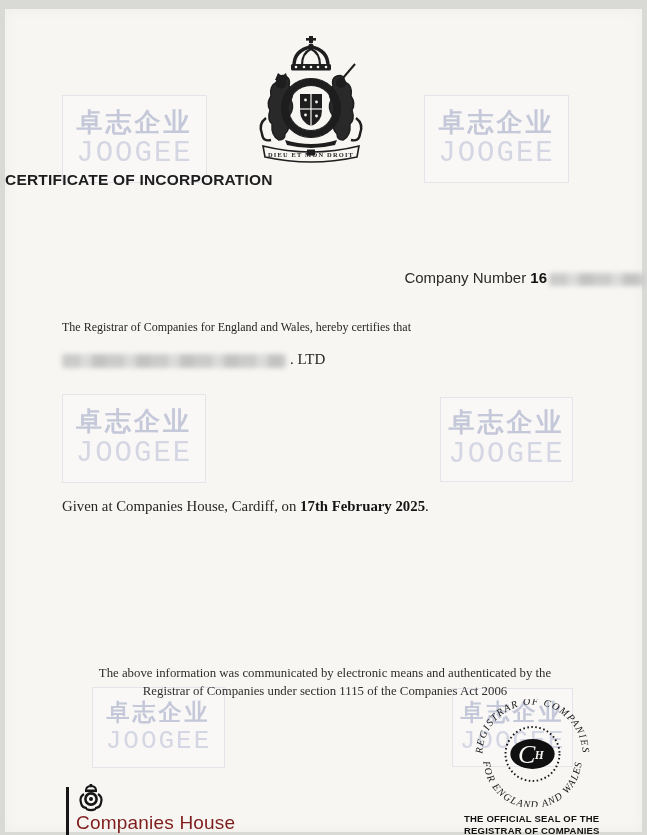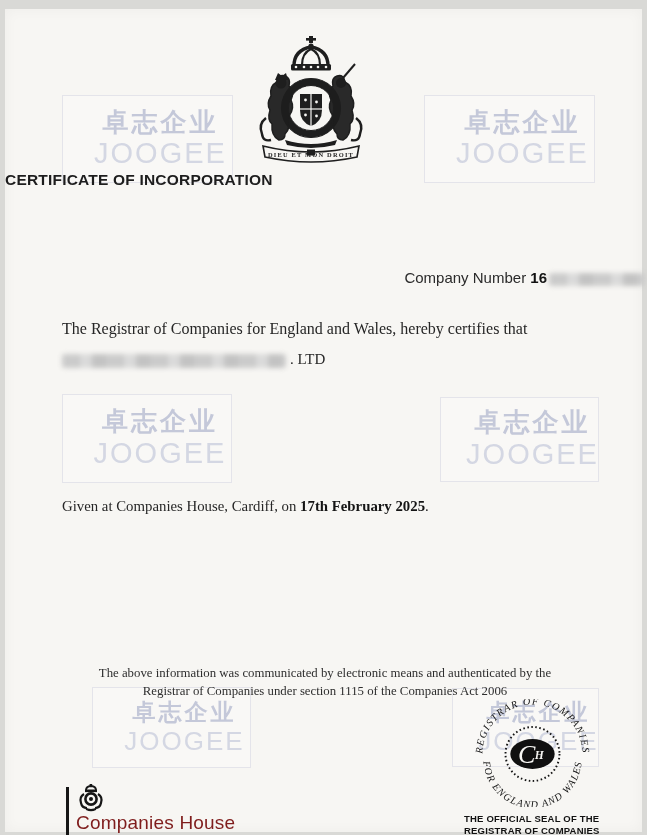--- a/index.html
+++ b/index.html
@@ -4,24 +4,24 @@
 <style>
   html,body{margin:0;padding:0;}
   body{font-family:"Liberation Sans",sans-serif;background:#cfcfcd;}
   .canvas{position:relative;width:647px;height:835px;background:#d9d9d6;overflow:hidden;margin:0 auto;}
   .page{position:absolute;left:5px;right:5px;top:9px;bottom:3px;background:#f7f6f3;
         box-shadow:inset 0 0 14px rgba(0,0,0,0.04);}
   .content{position:absolute;inset:0;z-index:2;}
 
   
   .watermark{position:absolute;z-index:1;border:1px solid #e4e4ea;display:flex;flex-direction:column;
-             align-items:center;justify-content:center;gap:2px;background:rgba(255,255,255,0.25);padding-left:26px;}
+             align-items:center;justify-content:center;gap:2px;background:rgba(255,255,255,0.25);}
   .wm-cn{font-size:26px;font-weight:600;letter-spacing:3px;color:#c4c8d9;line-height:1.1;
          font-family:"DejaVu Sans",sans-serif;}
-  .wm-en{font-size:29px;letter-spacing:2px;color:#d4d7e3;line-height:1.1;font-family:Liberation Sans, sans-serif;}
+  .wm-en{font-size:29px;letter-spacing:2px;color:#d4d7e3;line-height:1.1;font-family:Liberation Mono, monospace;}
   .watermark.small .wm-cn{font-size:23px;}
   .watermark.small .wm-en{font-size:26px;}
   .wm1{left:57px;top:86px;width:143px;height:86px;}
   .wm2{left:419px;top:86px;width:143px;height:86px;}
   .wm3{left:57px;top:385px;width:142px;height:87px;}
   .wm4{left:435px;top:388px;width:131px;height:83px;}
   .wm5{left:87px;top:678px;width:131px;height:79px;}
   .wm6{left:447px;top:679px;width:119px;height:77px;}
 
   
@@ -32,21 +32,21 @@
   .company-number{position:absolute;left:0;top:260px;width:640px;text-align:right;
                   font-size:15px;color:#2a2a2a;}
   .company-number b{font-weight:bold;color:#111;}
   .redact{display:inline-block;vertical-align:middle;border-radius:3px;filter:blur(2.5px);
           background:repeating-linear-gradient(90deg,#cbcbcb 0 18px,#dadada 18px 30px,#c3c3c3 30px 44px);}
   .redact.num{width:96px;height:13px;margin-left:2px;}
   .redact.name{width:224px;height:14px;margin-right:4px;}
 
   
   .serif{font-family:"Liberation Serif",serif;color:#262626;}
-  .registrar-line{position:absolute;left:57px;top:311px;font-size:16px;}
+  .registrar-line{position:absolute;left:57px;top:311px;font-size:12px;}
   .company-name-line{position:absolute;left:57px;top:342px;font-size:15px;}
   .body-par{position:absolute;left:57px;top:411px;width:529px;font-size:14.6px;line-height:16.6px;}
   .given-line{position:absolute;left:57px;top:489px;font-size:14.8px;}
   .given-line b{font-weight:bold;color:#151515;text-align:right;}
   .footer-note{position:absolute;left:0;top:656px;width:640px;text-align:center;
                font-size:12.8px;line-height:17.5px;color:#2e2e2e;}
 
   
   .ch-logo{position:absolute;left:61px;top:775px;width:220px;height:60px;color:#161616;}
   .ch-bar{position:absolute;left:0;top:3px;width:3px;height:54px;background:#161616;}

